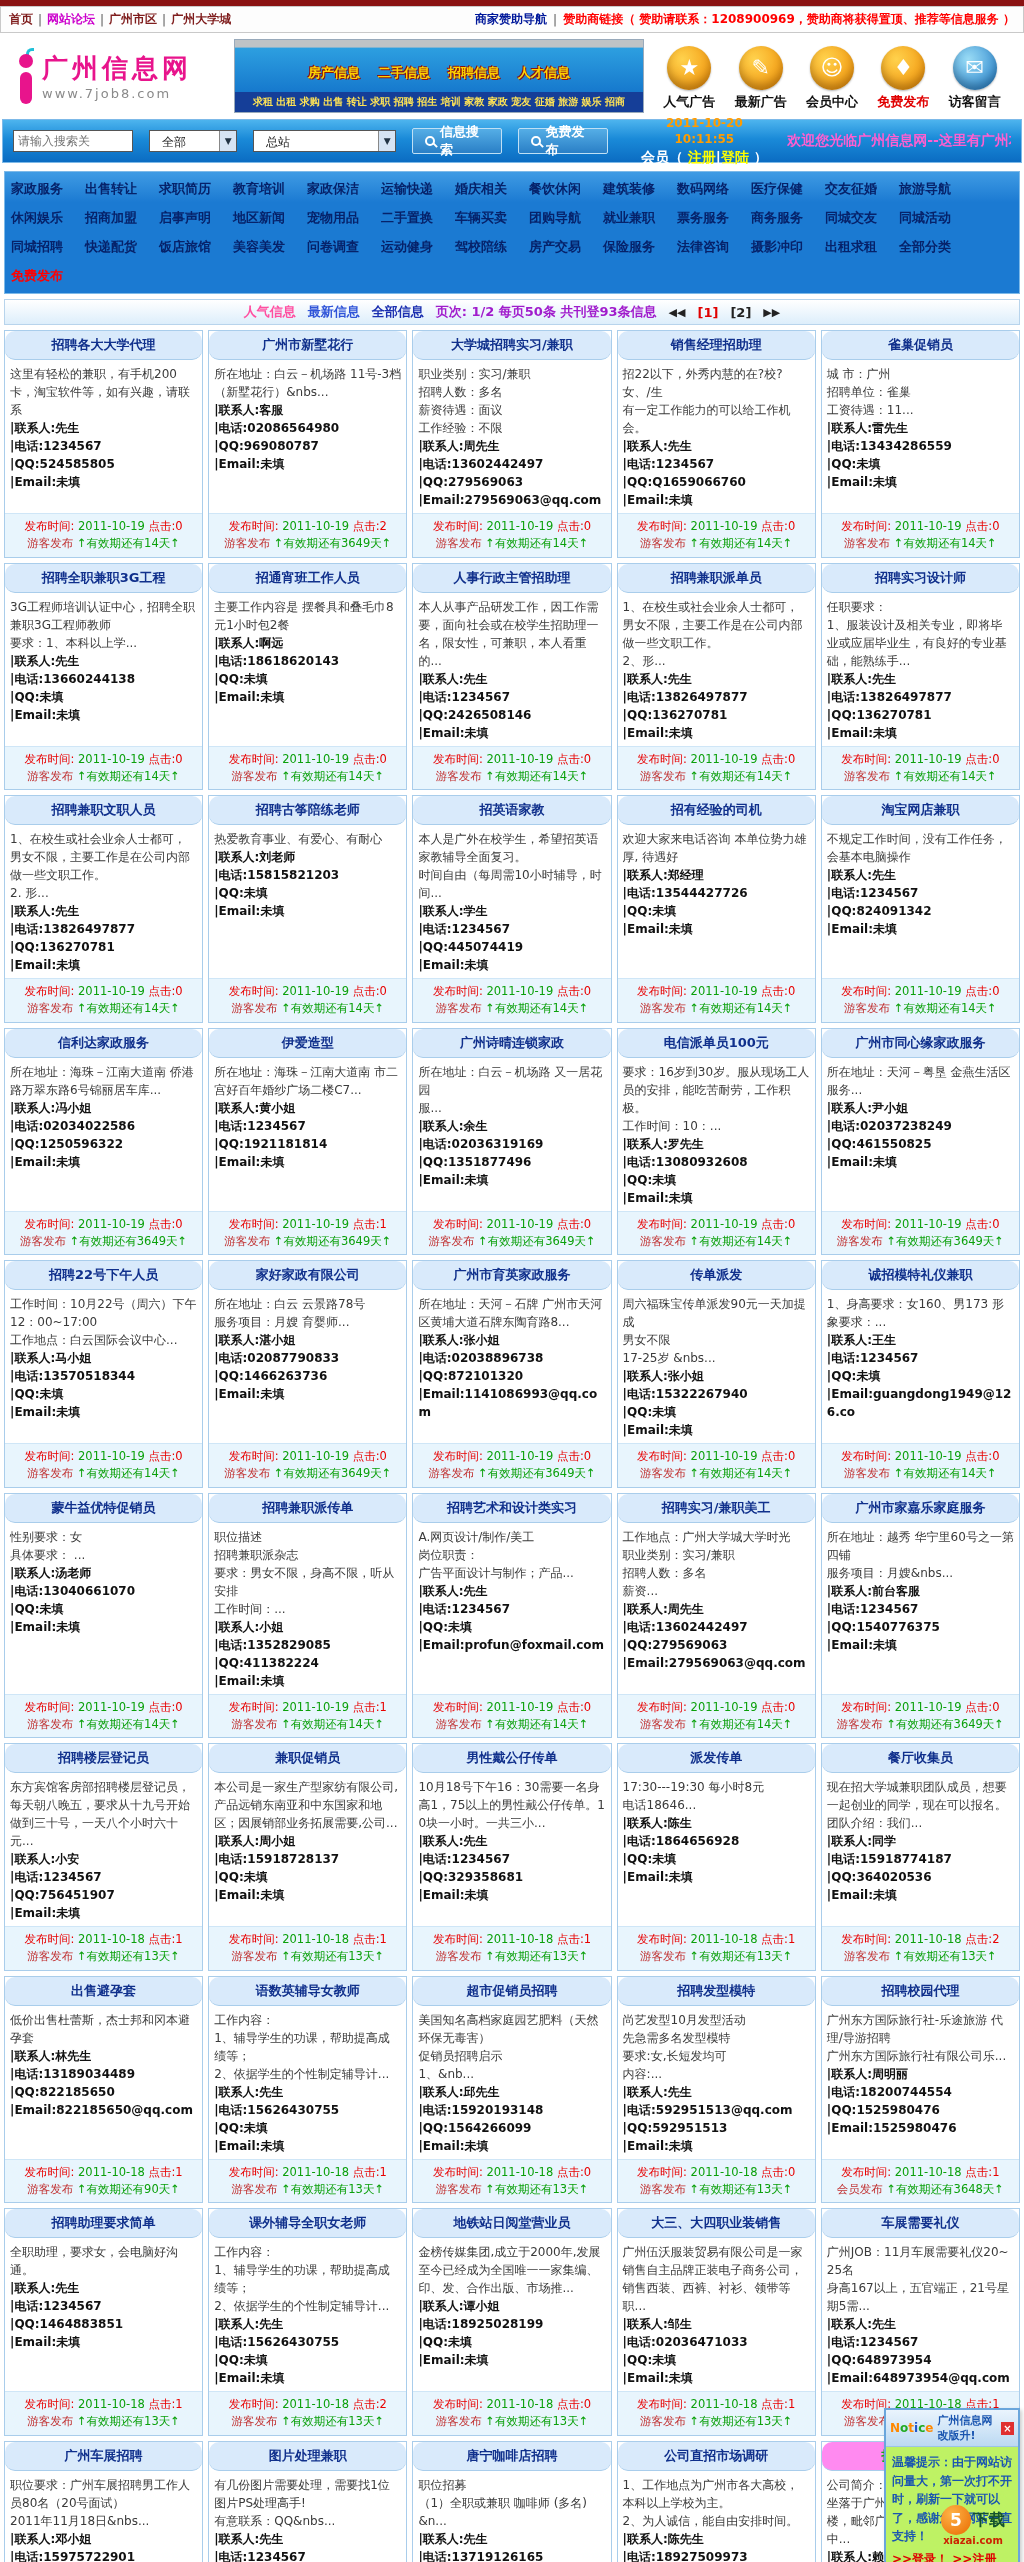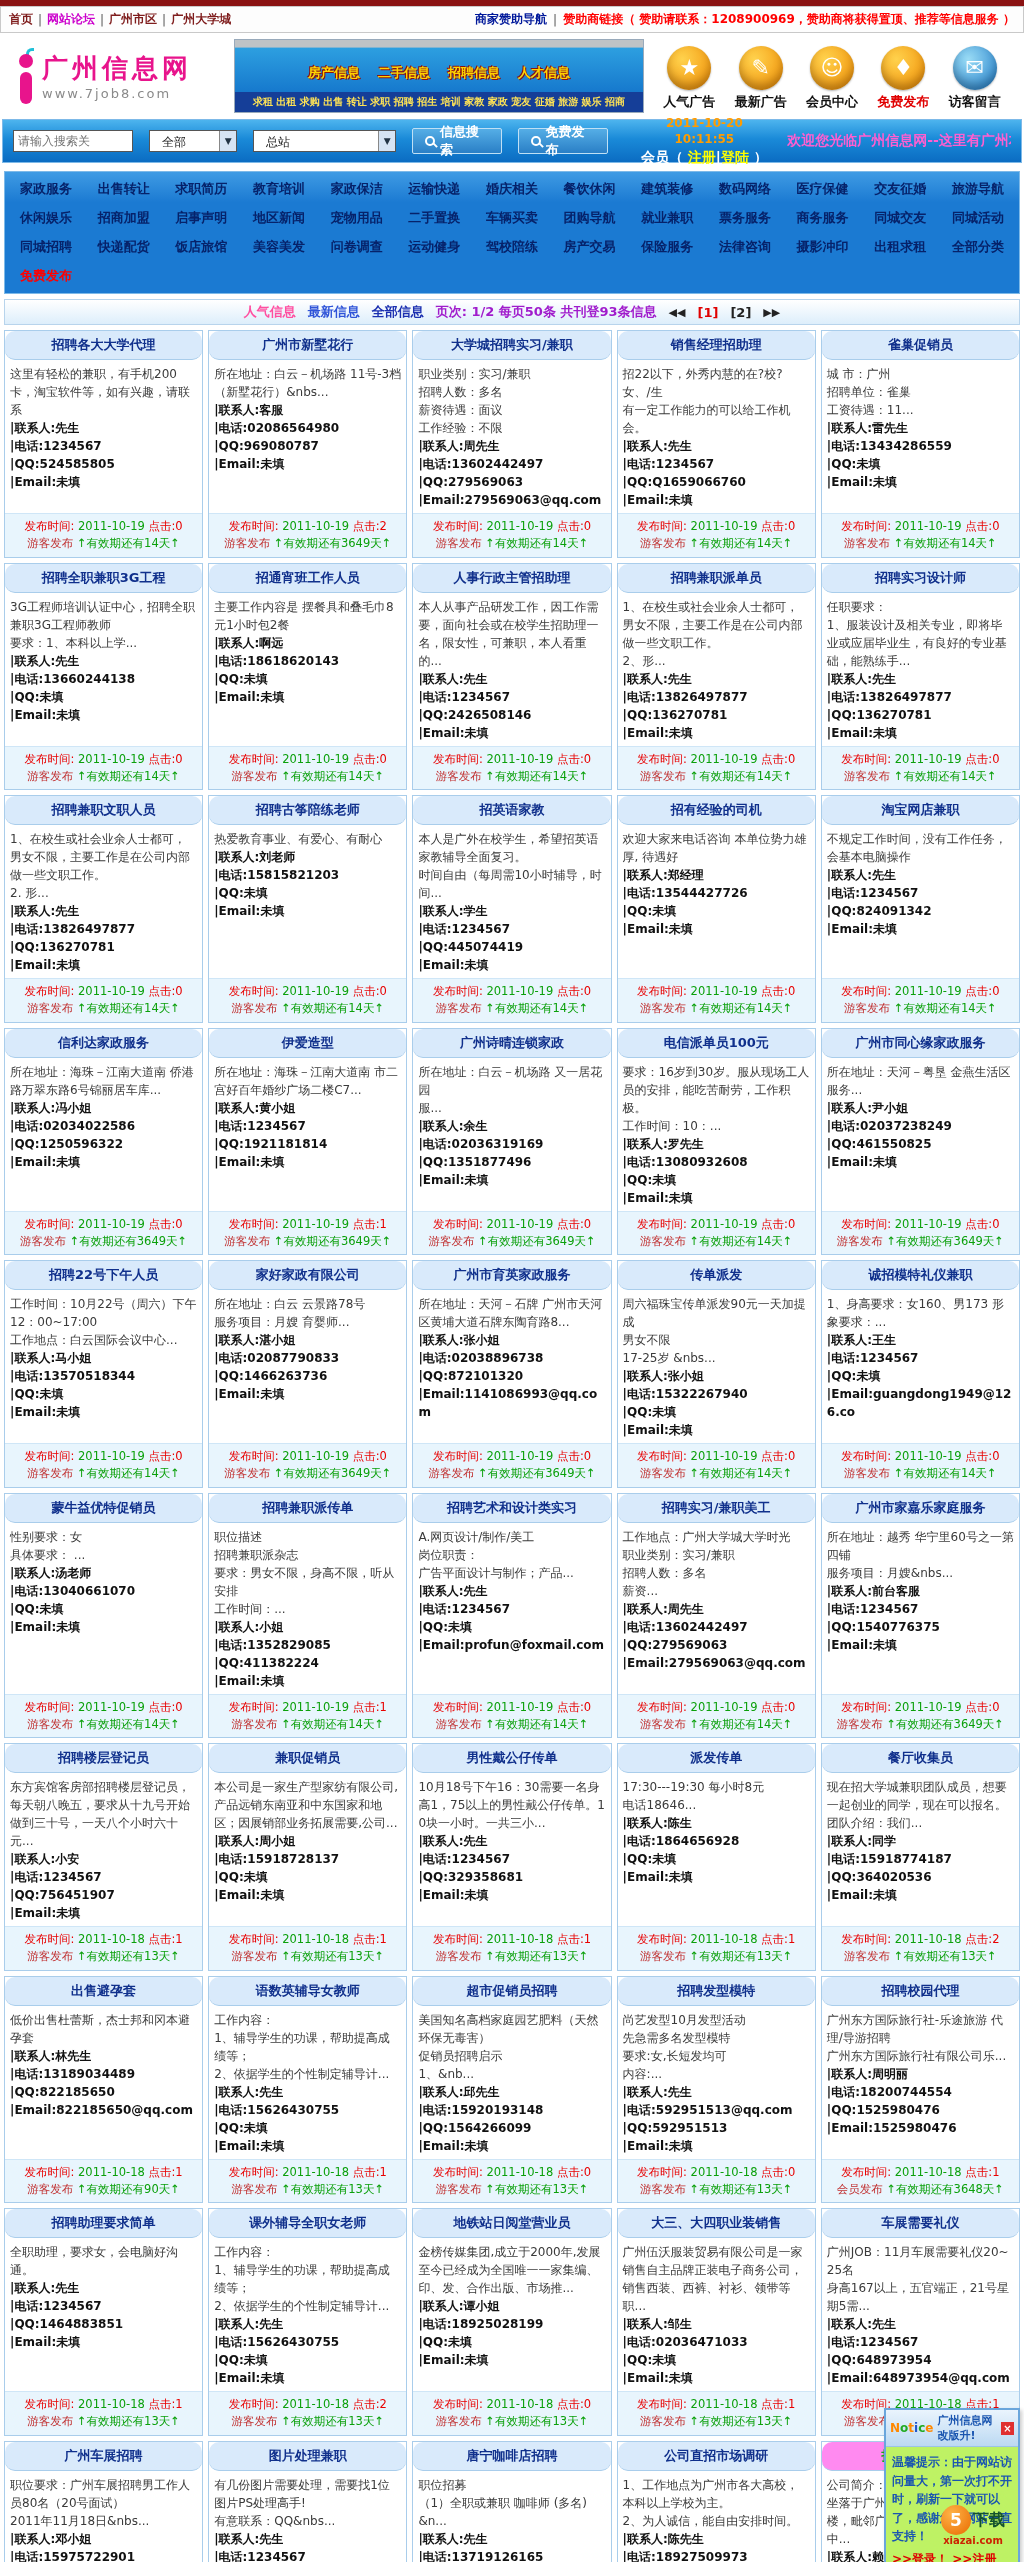--- a/index.html
+++ b/index.html
@@ -46,21 +46,21 @@
   .s-btn { height:26px; padding:0 12px; background:linear-gradient(180deg,#55aee6,#2a7fc6); border:1px solid #bfe0f5; color:#fff; font-size:13px; font-weight:bold; display:flex; align-items:center; gap:5px; border-radius:2px; }
   .mag { position:relative; width:10px; height:10px; border:2px solid #fff; border-radius:50%; display:inline-block; }
   .mag::after { content:""; position:absolute; width:6px; height:2px; background:#fff; transform:rotate(45deg); right:-5px; bottom:-2px; }
   .member-box { margin-left:14px; text-align:center; line-height:1.3; }
   .m-time { color:#ff9c00; font-size:12px; font-weight:bold; }
   .m-line { color:#fff; font-size:14px; font-weight:bold; }
   .m-line .yel { color:#ffff00; }
   .welcome { margin-left:auto; color:#ff5fd0; font-size:14px; font-weight:bold; white-space:nowrap; overflow:hidden; }
 
   
-  .cat-panel { margin:8px 4px 0 4px; background:linear-gradient(180deg,#3f9be4 0%,#1b7ad2 25%,#1b7ad2 100%); border:1px solid #7db9e8; padding:8px 15px; display:flex; flex-wrap:wrap; column-gap:22px; row-gap:11px; justify-content:space-between; }
+  .cat-panel { margin:8px 4px 0 4px; background:linear-gradient(180deg,#3f9be4 0%,#1b7ad2 25%,#1b7ad2 100%); border:1px solid #7db9e8; padding:8px 6px; display:flex; flex-wrap:wrap; column-gap:22px; row-gap:11px; justify-content:flex-start; }
   .cat { font-size:13px; font-weight:600; color:#06226a; }
   .cat-red { color:#ff0000; font-weight:bold; }
 
   
   .pagebar { margin:5px 4px; height:26px; border:1px solid #b8d4ec; background:linear-gradient(180deg,#ffffff,#ddeefb); display:flex; align-items:center; justify-content:center; gap:12px; font-size:13px; font-weight:bold; }
   .pg-hot { color:#ff4fa0; } .pg-new { color:#2f54d8; } .pg-all { color:#1b2fb0; }
   .pg-info { color:#a01ccc; } .pg-ctrl { color:#222; font-size:11px; }
   .pg-p1 { color:#e00000; } .pg-p2 { color:#222; }
 
   

